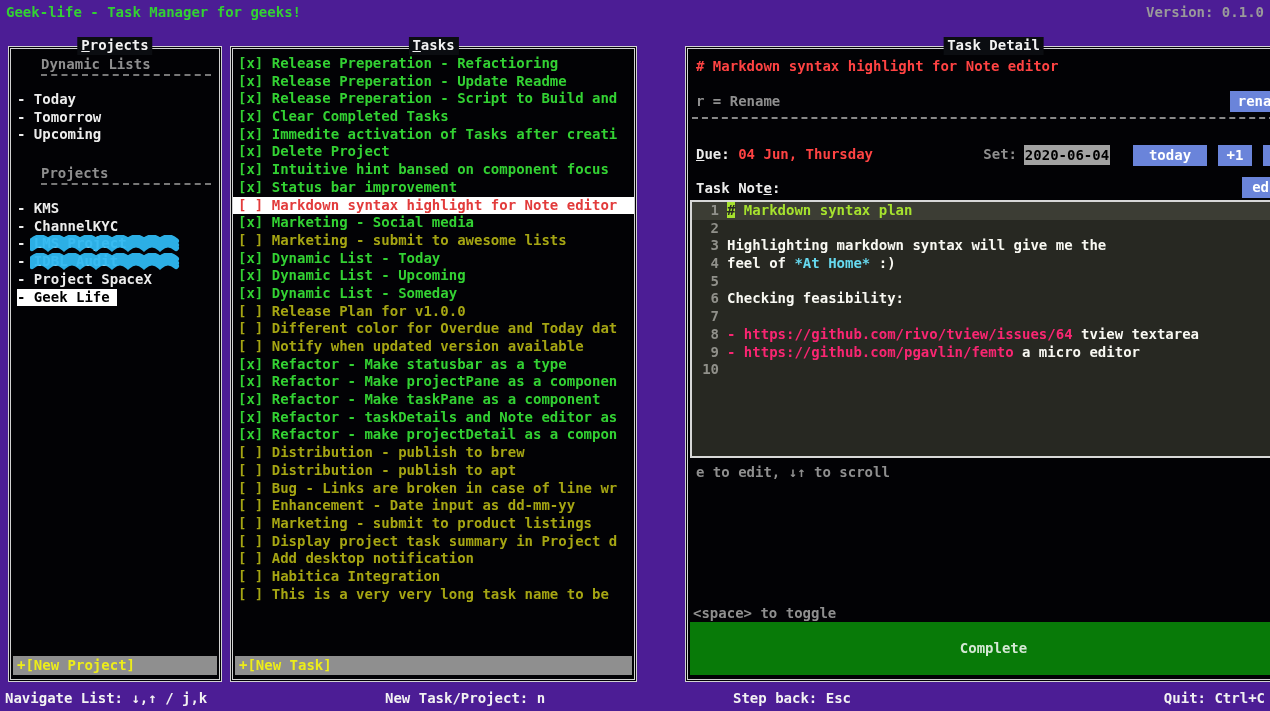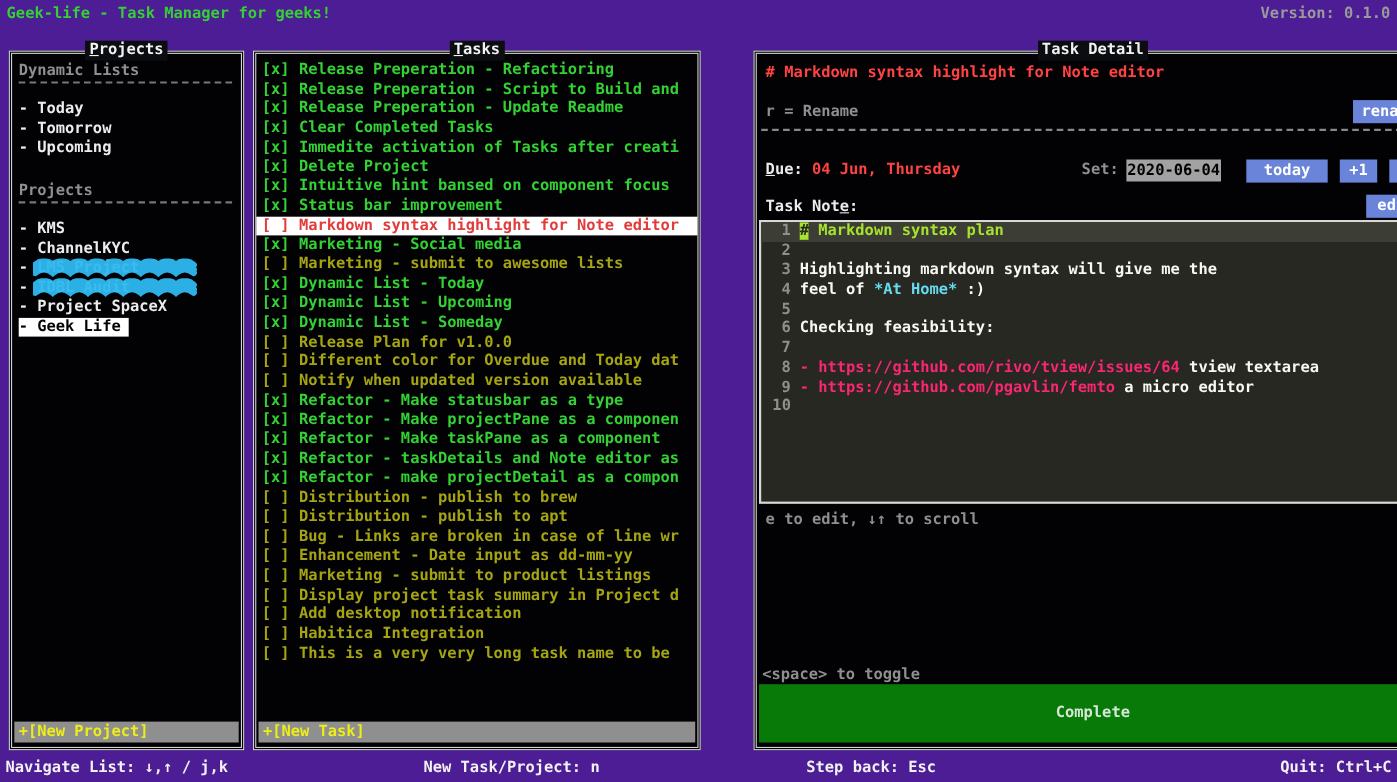--- a/index.html
+++ b/index.html
@@ -20,21 +20,21 @@
   #p-projects{ left:8px; width:214px; }
   #p-tasks{ left:230px; width:407px; }
   #p-detail{ left:645px; width:617px;margin-left:40px; }
   .panel-title{ position:absolute; top:-12px; left:50%; transform:translateX(-50%);
     background:#0b0d11; padding:0 4px; color:#f2f2f2; white-space:nowrap; z-index:3;}
   .hotkey{ text-decoration:underline; }
 
   
   .proj-body{ padding:7px 0 0 6px; }
   .sec-header{ color:#8f8f8f; margin-right:8px; padding-bottom:3px;
-    border-bottom:2px dashed #777; margin-bottom:15px; height:20px;}
+    border-bottom:2px dashed #777; margin-bottom:15px; height:20px;margin-left:24px;}
   .sec-gap{ height:21px; }
   .proj-item{ height:17.7px; white-space:nowrap; position:relative; }
   .proj-item .in{ display:inline-block; padding-right:7px; }
   .proj-item.sel .in{ background:#ffffff; color:#000; }
   .proj-item svg{ position:absolute; top:0; left:13px; }
 
   
   .tasks-body{ padding:6px 0 0 0; }
   .task-row{ height:17.7px; padding-left:5px; white-space:nowrap; overflow:hidden; }
   .task-row.done{ color:#33d133; }
@@ -122,22 +122,22 @@
         <div class="proj-item"><span class="in">- Project SpaceX</span></div>
         <div class="proj-item sel"><span class="in">- Geek Life</span></div>
       </div>
     <div class="newbar">+[New Project]</div>
   </div>
 
   <div class="panel" id="p-tasks">
     <div class="panel-title"><span class="hotkey">T</span><span>asks</span></div>
     <div class="tasks-body" id="tasks-body">
         <div class="task-row done">[x] Release Preperation - Refactioring</div>
+        <div class="task-row done">[x] Release Preperation - Update Readme</div>
         <div class="task-row done">[x] Release Preperation - Script to Build and</div>
-        <div class="task-row done">[x] Release Preperation - Update Readme</div>
         <div class="task-row done">[x] Clear Completed Tasks</div>
         <div class="task-row done">[x] Immedite activation of Tasks after creati</div>
         <div class="task-row done">[x] Delete Project</div>
         <div class="task-row done">[x] Intuitive hint bansed on component focus</div>
         <div class="task-row done">[x] Status bar improvement</div>
         <div class="task-row pending selected">[ ] Markdown syntax highlight for Note editor</div>
         <div class="task-row done">[x] Marketing - Social media</div>
         <div class="task-row pending">[ ] Marketing - submit to awesome lists</div>
         <div class="task-row done">[x] Dynamic List - Today</div>
         <div class="task-row done">[x] Dynamic List - Upcoming</div>

